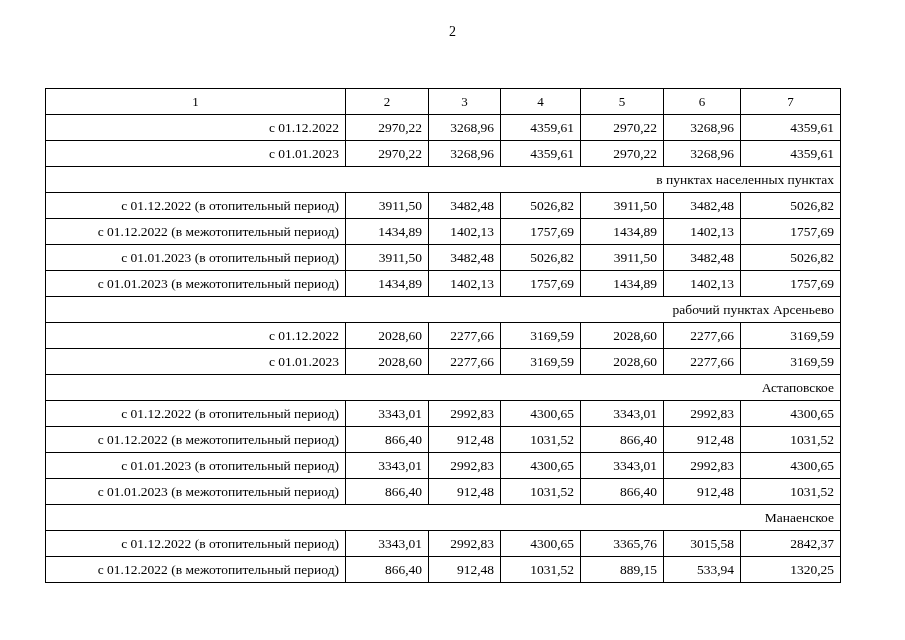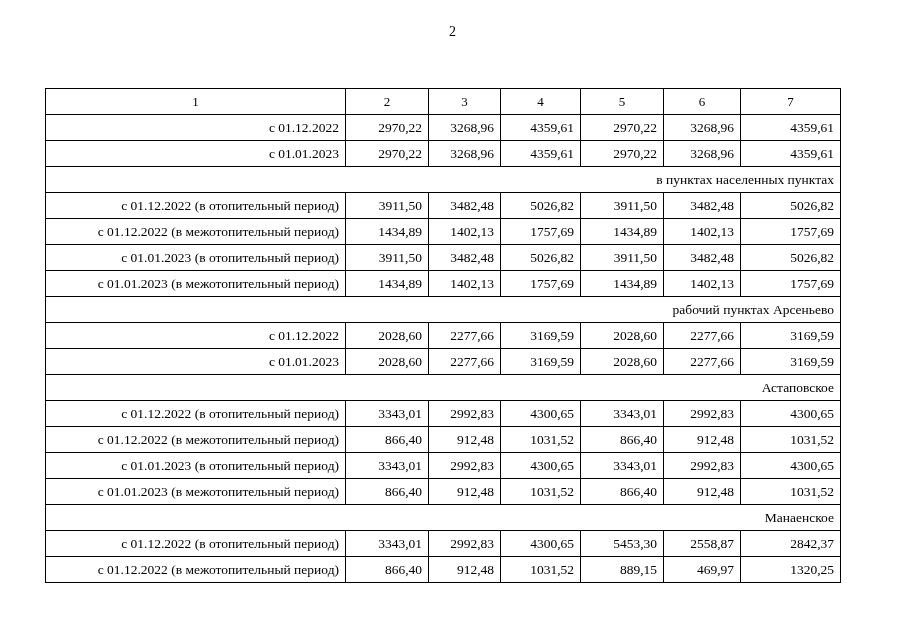--- a/index.html
+++ b/index.html
@@ -199,27 +199,27 @@
         <td class="num-cell">1031,52</td>
       </tr>
       <tr>
         <td class="label-cell" colspan="7">Манаенское</td>
       </tr>
       <tr>
         <td class="label-cell">с 01.12.2022 (в отопительный период)</td>
         <td class="num-cell">3343,01</td>
         <td class="num-cell">2992,83</td>
         <td class="num-cell">4300,65</td>
-        <td class="num-cell">5453,30</td>
-        <td class="num-cell">2558,87</td>
+        <td class="num-cell">3365,76</td>
+        <td class="num-cell">3015,58</td>
         <td class="num-cell">2842,37</td>
       </tr>
       <tr>
         <td class="label-cell">с 01.12.2022 (в межотопительный период)</td>
         <td class="num-cell">866,40</td>
         <td class="num-cell">912,48</td>
         <td class="num-cell">1031,52</td>
         <td class="num-cell">889,15</td>
-        <td class="num-cell">469,97</td>
+        <td class="num-cell">533,94</td>
         <td class="num-cell">1320,25</td>
       </tr>
     </tbody>
 </table>
 
 </body></html>

